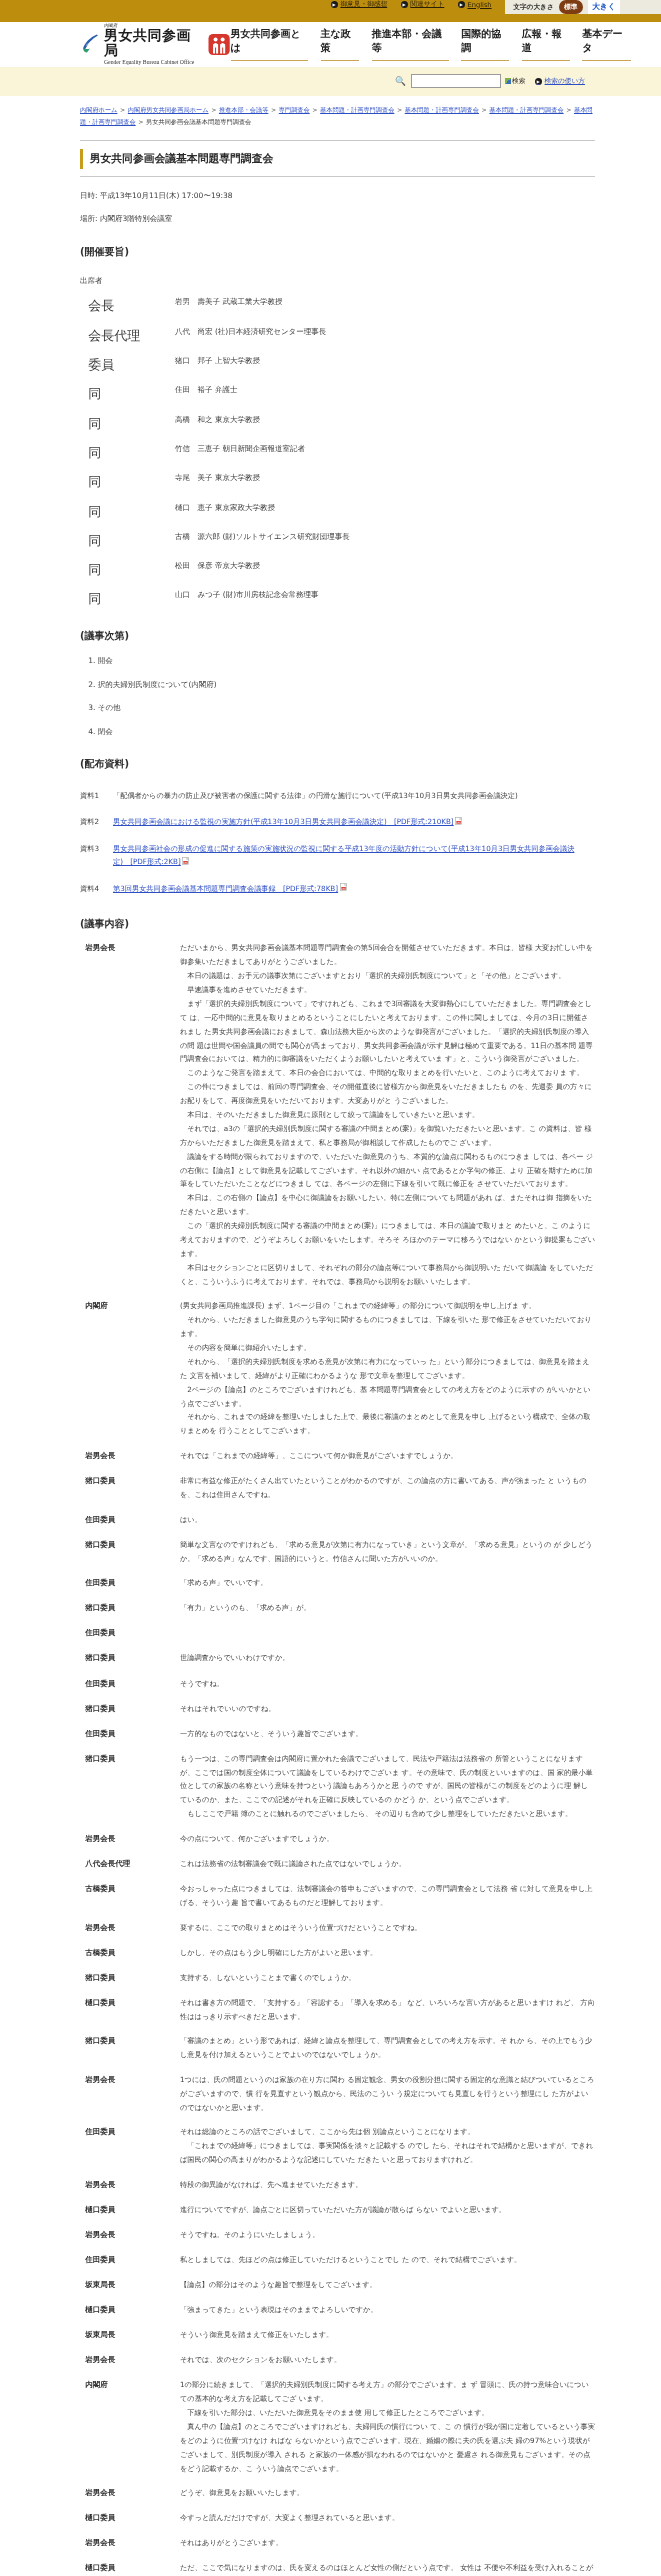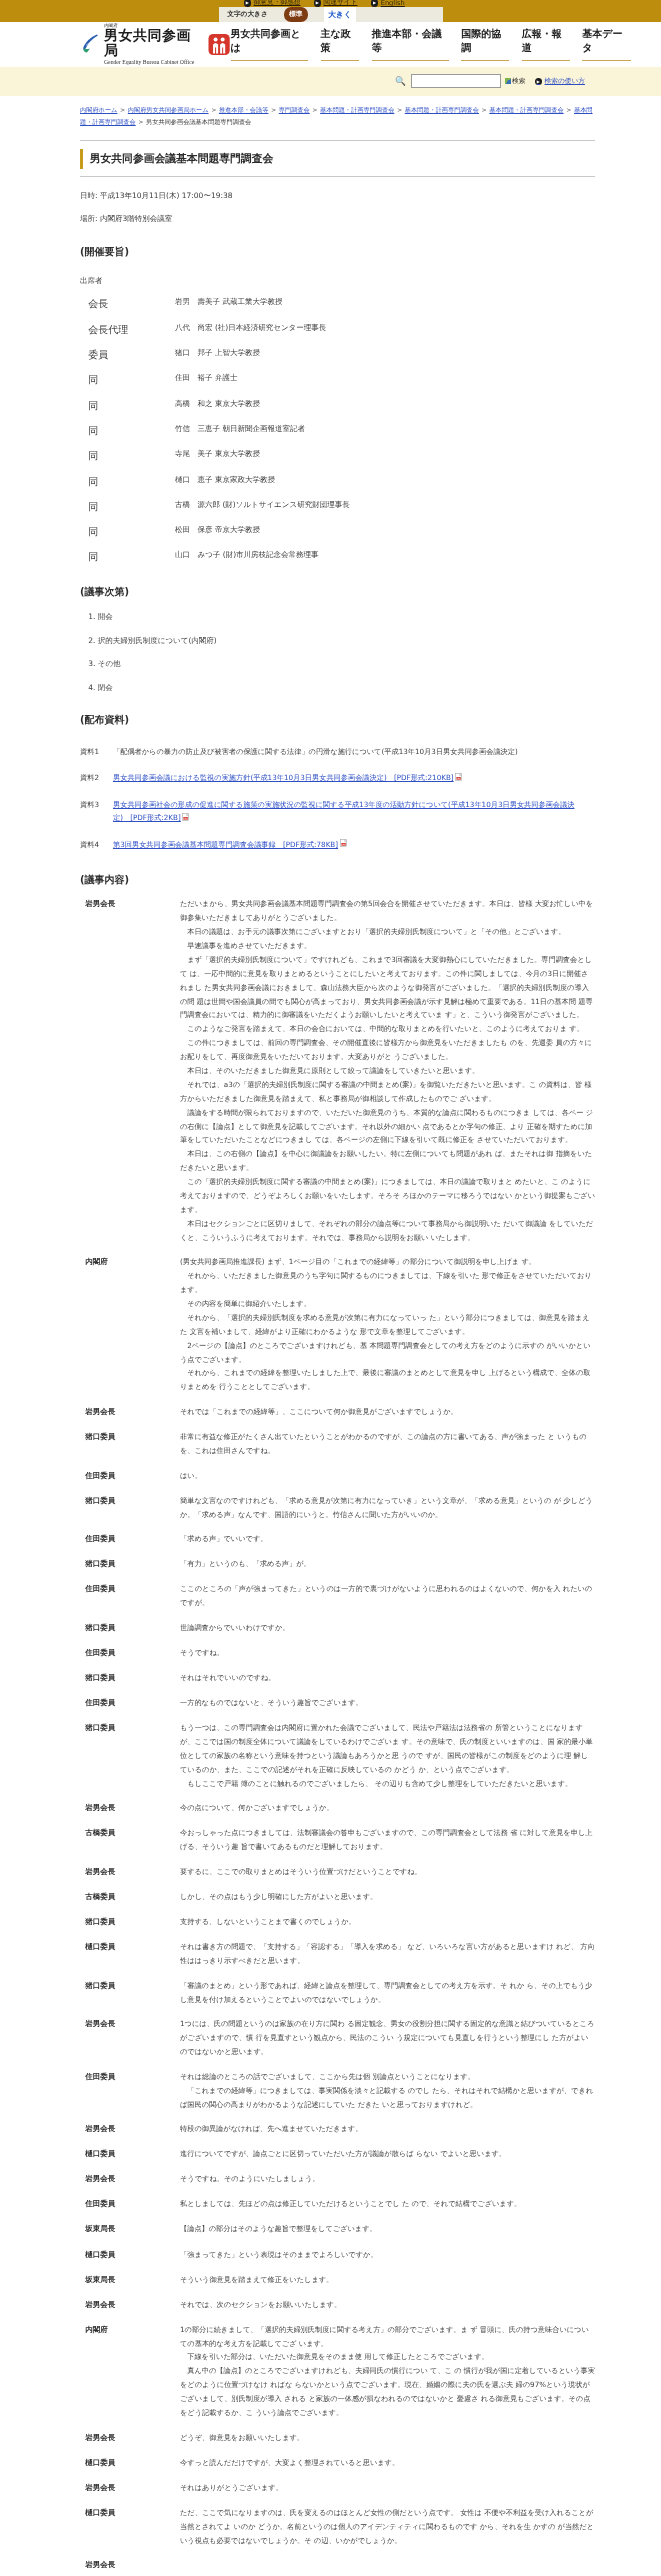--- a/index.html
+++ b/index.html
@@ -4,27 +4,27 @@
 <style>
   * { margin:0; padding:0; box-sizing:border-box; }
   html,body { background:#fff; }
   body {
     width:662px; height:3091px; overflow:hidden; position:relative;
     font-family:"DejaVu Sans","Liberation Sans",sans-serif;
     color:#404040; font-size:7.2px;
   }
   a { text-decoration:underline; cursor:pointer; }
   
-  .topbar { height:21.6px; background:#bd8e0e; display:flex; align-items:center; justify-content:flex-end;flex-direction:column; }
+  .topbar { height:21.6px; background:#bd8e0e; display:flex; align-items:flex-start; justify-content:flex-end; }
   .topbar-links { display:flex; align-items:center; gap:13.4px; padding-right:13.4px; }
   .topbar-link { color:#2a1f05; font-size:6.7px; display:flex; align-items:center; gap:2.6px; text-decoration:none; }
   .topbar-link .lbl { text-decoration:underline; }
   .arrow-ic { width:7.2px; height:7.2px; border-radius:50%; background:#1b1b1b; color:#fff; font-size:4.1px;
     display:inline-flex; align-items:center; justify-content:center; flex:0 0 auto; }
-  .fontsize-panel { background:#eceade; width:224px; display:flex; align-items:center; gap:16px; padding-left:8.2px; }
+  .fontsize-panel { background:#eceade; width:157px; display:flex; align-items:center; gap:5px; padding-left:8.2px; }
   .fs-label { font-size:6.7px; color:#333; font-weight:bold; }
   .fs-standard { background:#7d3c12; color:#fff; font-size:6.7px; font-weight:bold; padding:2.6px 5.2px; cursor:pointer;border-radius:7px; }
   .fs-large { background:#fff; color:#1553c8; font-size:7.7px; font-weight:bold; padding:2.1px 4.6px; cursor:pointer; }
   
   .siteheader { height:45px; display:flex; align-items:center; justify-content:space-between; padding:0 31px 0 80px; background:#fff; }
   .logo { display:flex; align-items:center; gap:4.1px; }
   .logo-mark { width:20.6px; height:23px; }
   .logo-texts { display:flex; flex-direction:column; line-height:1.1; }
   .logo-jp { font-size:14px; font-weight:bold; color:#1e1e1e; letter-spacing:0.5px; }
   .logo-en { font-size:5.7px; color:#333; font-family:"Liberation Serif","DejaVu Serif",serif; }
@@ -47,21 +47,21 @@
   .content { padding:0 67px 0 80px; }
   .hr { border:none; border-top:0.5px solid #c9c9c9; margin:7.2px 0 0 0; }
   .page-title { border-left:3.1px solid #c79b1c; padding:3.1px 0 3.1px 6.7px; margin:8.2px 0 7.2px 0;
     font-size:10.8px; font-weight:bold; color:#2b2b2b; }
   .meta-line { margin:13.4px 0 0 0; font-size:7.5px; color:#3c3c3c; }
   .sec-label { margin:20.6px 0 0 0; font-size:10px; font-weight:bold; color:#2f2f2f; }
   .plain-line { margin:17.5px 0 0 0; font-size:7.5px; }
   
   .attendees { margin-top:4.1px; }
   .att-row { display:flex; margin-top:11.3px; }
-  .att-role { width:95px; padding-left:8.2px; font-size:10px; color:#3c3c3c; }
+  .att-role { width:95px; padding-left:8.2px; font-size:13px; color:#3c3c3c; }
   .att-name { font-size:7.5px; color:#3c3c3c; }
   
   .agenda-item { margin-top:13.4px; padding-left:8.2px; font-size:7.5px; }
   
   .handouts { margin-top:18px; }
   .handout { display:flex; margin-top:12.4px; line-height:1.85; }
   .handout-label { width:33px; flex:0 0 33px; font-size:7.2px; color:#3c3c3c; }
   .handout-body { font-size:7.2px; max-width:471px; }
   .handout-body a { color:#2d4fc4; }
   .pdf-ic { display:inline-block; vertical-align:-1px; margin-left:1.5px; }
@@ -287,21 +287,20 @@
       <div class="dlg-row">
         <div class="dlg-speaker">住田委員</div>
         <div class="dlg-text">「求める声」でいいです。</div>
       </div>
       <div class="dlg-row">
         <div class="dlg-speaker">猪口委員</div>
         <div class="dlg-text">「有力」というのも、「求める声」が。</div>
       </div>
       <div class="dlg-row">
         <div class="dlg-speaker">住田委員</div>
-        <div class="dlg-text">ここのところの「声が強まってきた」というのは一方的で裏づけがないように思われるのはよくないので、何かを入 れたいのですが。</div>
       </div>
       <div class="dlg-row">
         <div class="dlg-speaker">猪口委員</div>
         <div class="dlg-text">世論調査からでいいわけですか。</div>
       </div>
       <div class="dlg-row">
         <div class="dlg-speaker">住田委員</div>
         <div class="dlg-text">そうですね。</div>
       </div>
       <div class="dlg-row">
@@ -313,20 +312,24 @@
         <div class="dlg-text">一方的なものではないと、そういう趣旨でございます。</div>
       </div>
       <div class="dlg-row">
         <div class="dlg-speaker">猪口委員</div>
         <div class="dlg-text">もう一つは、この専門調査会は内閣府に置かれた会議でございまして、民法や戸籍法は法務省の 所管ということになりますが、ここでは国の制度全体について議論をしているわけでございま す。その意味で、氏の制度といいますのは、国 家的最小単位としての家族の名称という意味を持つという議論もあろうかと思 うので すが、国民の皆様がこの制度をどのように理 解しているのか、また、ここでの記述がそれを正確に反映しているの かどう か、という点でございます。
 　もしここで戸籍 簿のことに触れるのでございましたら、 その辺りも含めて少し整理をしていただきたいと思います。</div>
       </div>
       <div class="dlg-row">
         <div class="dlg-speaker">岩男会長</div>
         <div class="dlg-text">今の点について、何かございますでしょうか。</div>
+      </div>
+      <div class="dlg-row">
+        <div class="dlg-speaker">八代会長代理</div>
+        <div class="dlg-text">これは法務省の法制審議会で既に議論された点ではないでしょうか。</div>
       </div>
       <div class="dlg-row">
         <div class="dlg-speaker">古橋委員</div>
         <div class="dlg-text">今おっしゃった点につきましては、法制審議会の答申もございますので、この専門調査会として法務 省 に対して意見を申し上げる、そういう趣 旨で書いてあるものだと理解しております。</div>
       </div>
       <div class="dlg-row">
         <div class="dlg-speaker">岩男会長</div>
         <div class="dlg-text">要するに、ここでの取りまとめはそういう位置づけだということですね。</div>
       </div>
       <div class="dlg-row">

